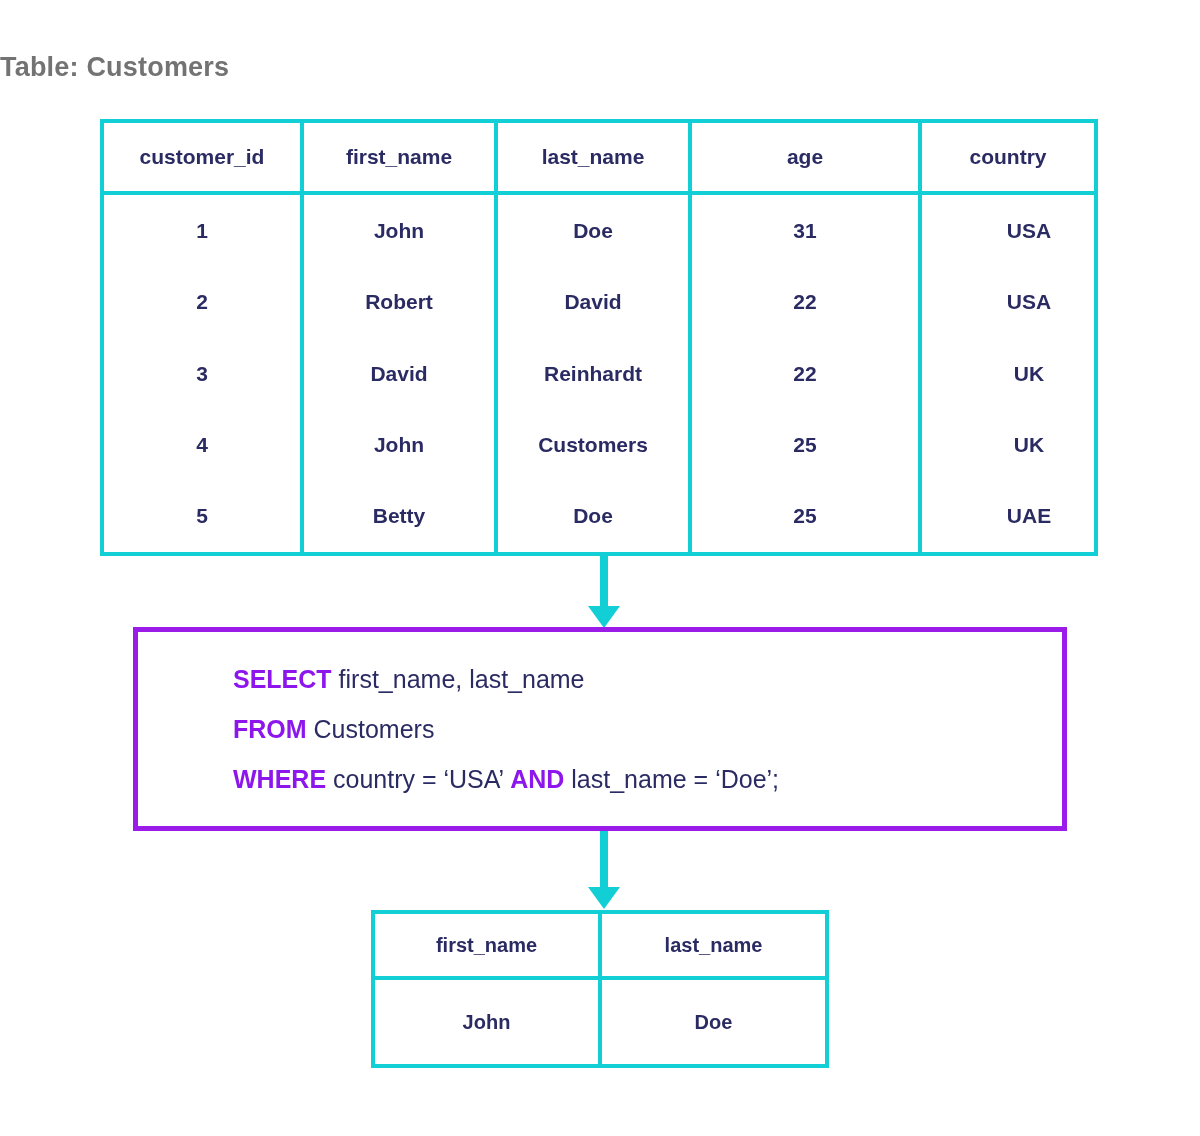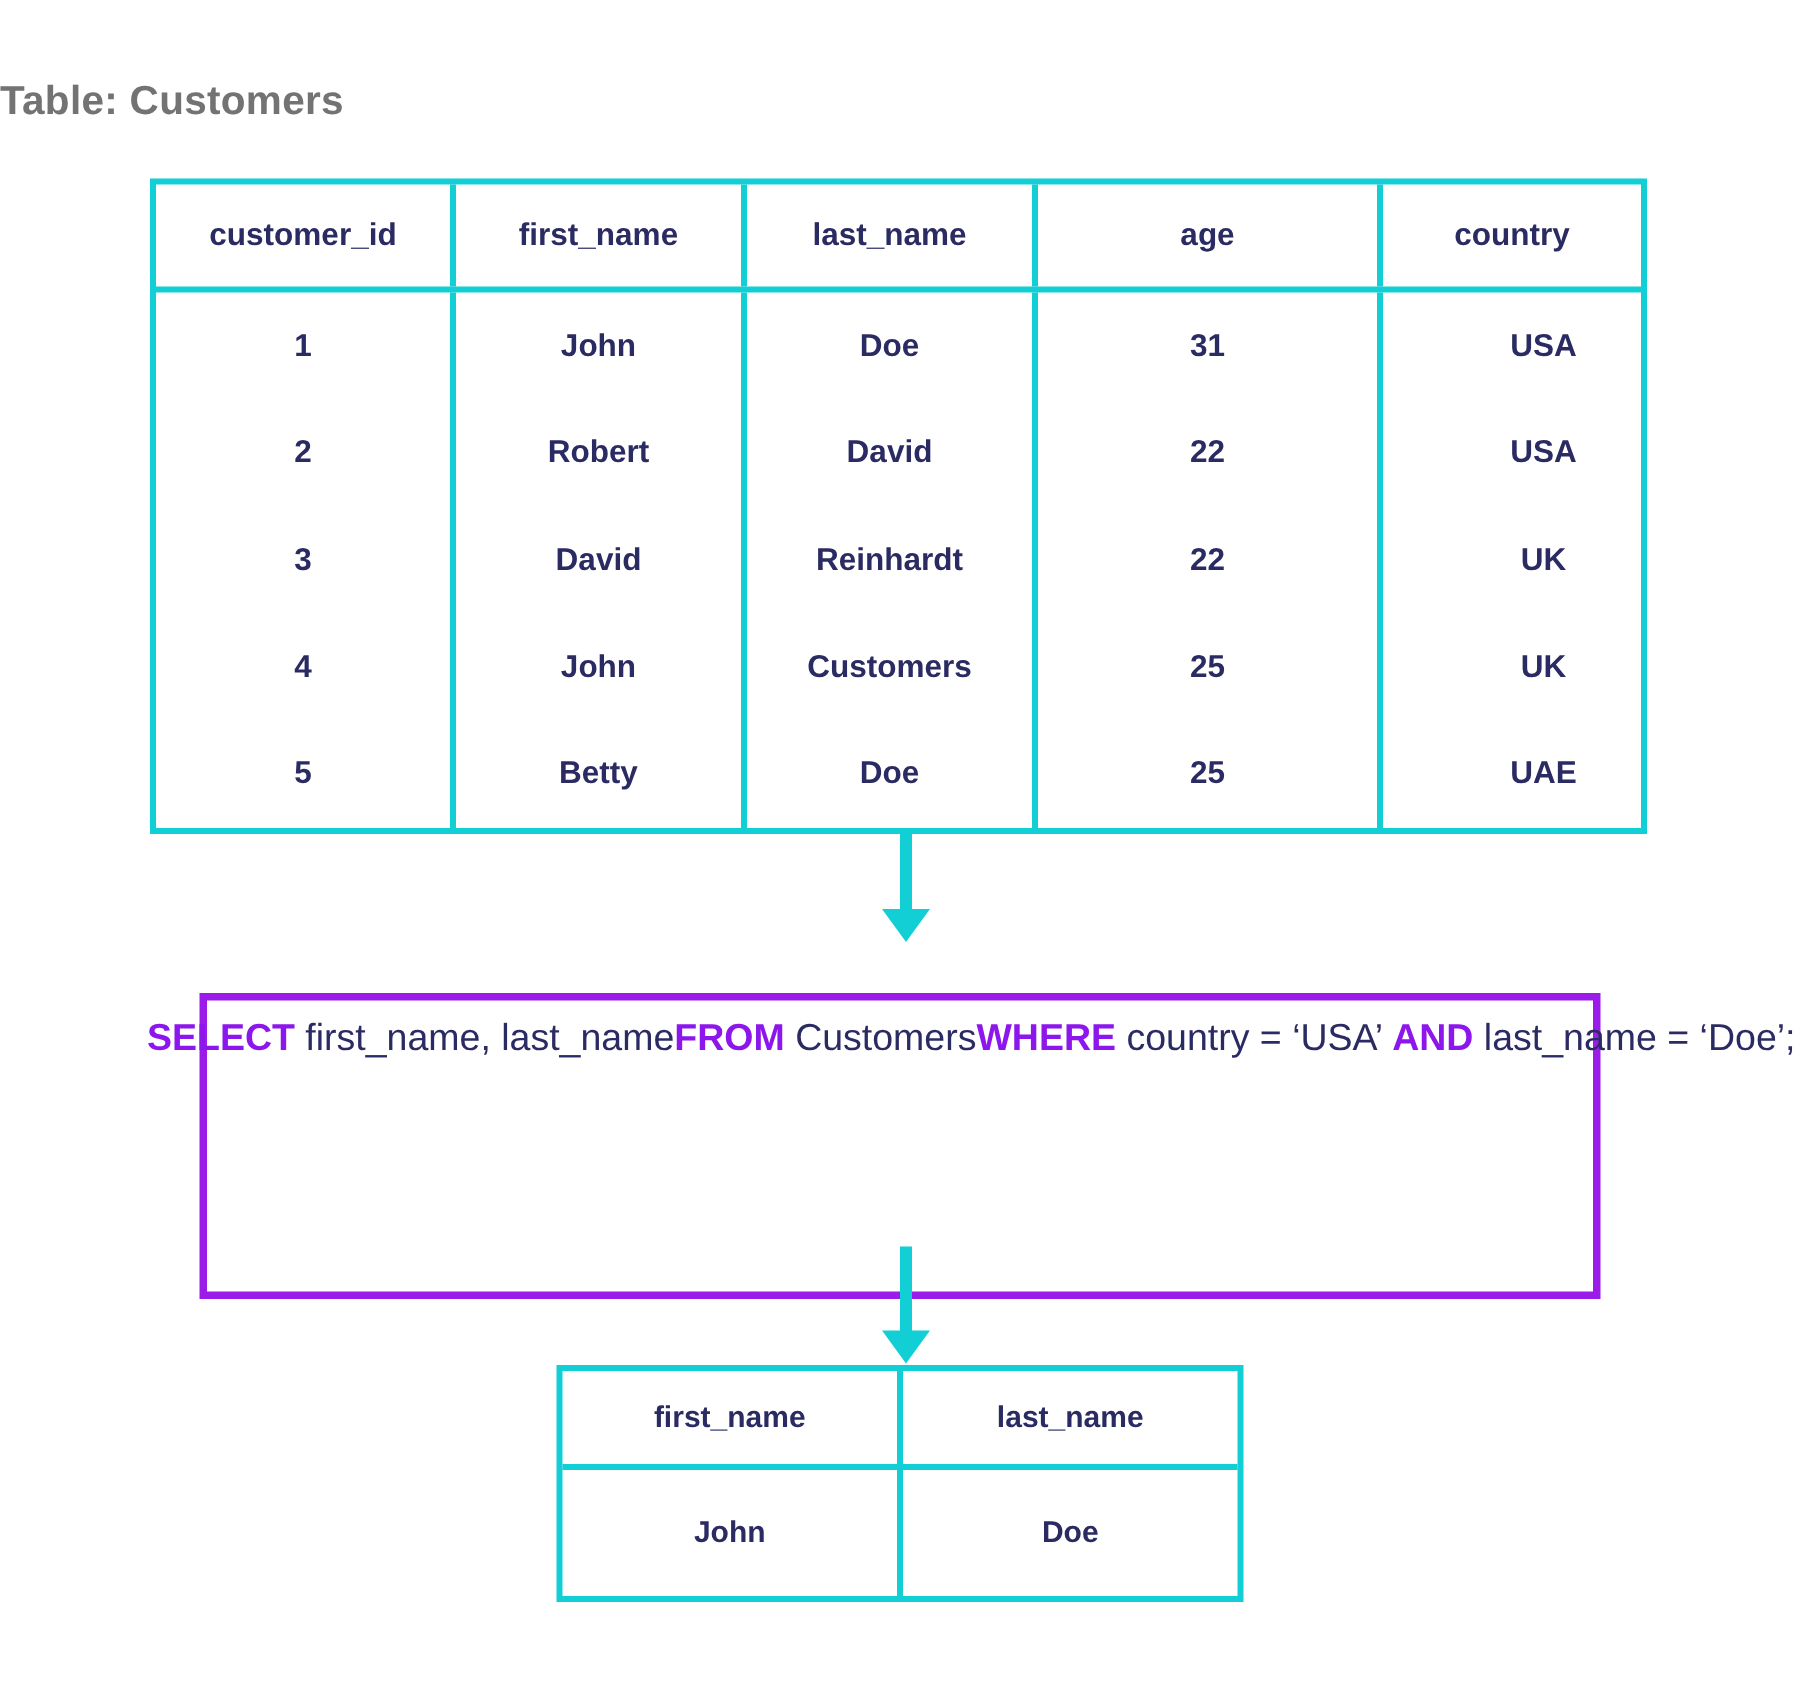--- a/index.html
+++ b/index.html
@@ -128,24 +128,23 @@
   
   .query-box {
     position: absolute;
     left: 133px;
     top: 627px;
     width: 934px;
     height: 204px;
     box-sizing: border-box;
     border: 5px solid #9b1ce8;
     display: flex;
-    flex-direction: row;
+    flex-direction: column;
     justify-content: center;
     padding-left: 95px;
-    margin-top: 35px;
   }
   .query-line {
     font-size: 25px;
     color: #2b2b63;
     line-height: 50px;
     white-space: nowrap;
   }
   .kw {
     color: #8c16ec;
     font-weight: 700;

